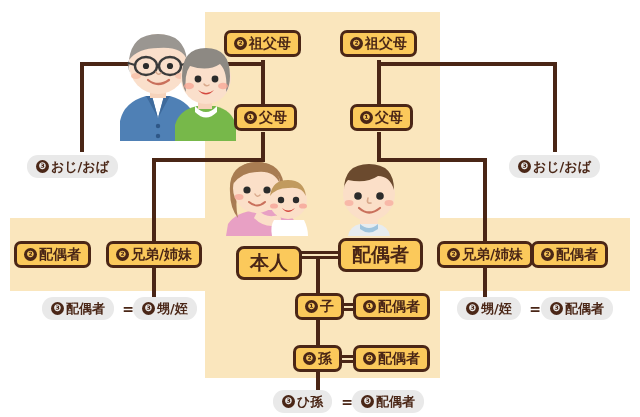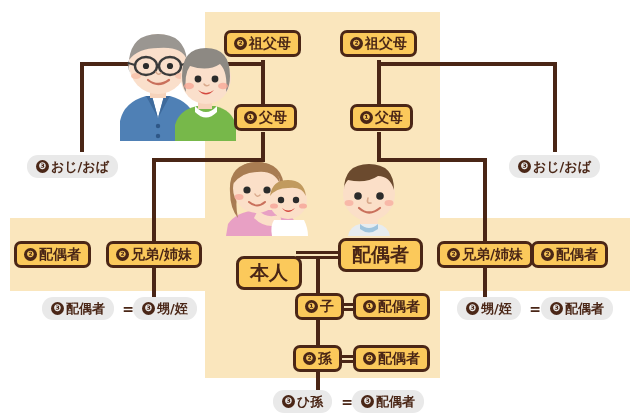--- a/index.html
+++ b/index.html
@@ -254,21 +254,21 @@
 
   <div class="node node-orange" style="left:437px;top:241px;">
     <span class="numcircle">❷</span>
       <span>兄弟/姉妹</span>
   </div>
   <div class="node node-orange" style="left:531px;top:241px;">
     <span class="numcircle">❷</span>
       <span>配偶者</span>
   </div>
 
-  <div class="node node-orange big" style="left:236px;top:256px;">
+  <div class="node node-orange big" style="left:236px;top:246px;">
     <span>本人</span>
   </div>
   <div class="node node-orange big" style="left:338px;top:238px;">
     <span>配偶者</span>
   </div>
 
   <div class="node node-gray" style="left:42px;top:297px;">
     <span class="numcircle">❸</span>
       <span>配偶者</span>
   </div>

